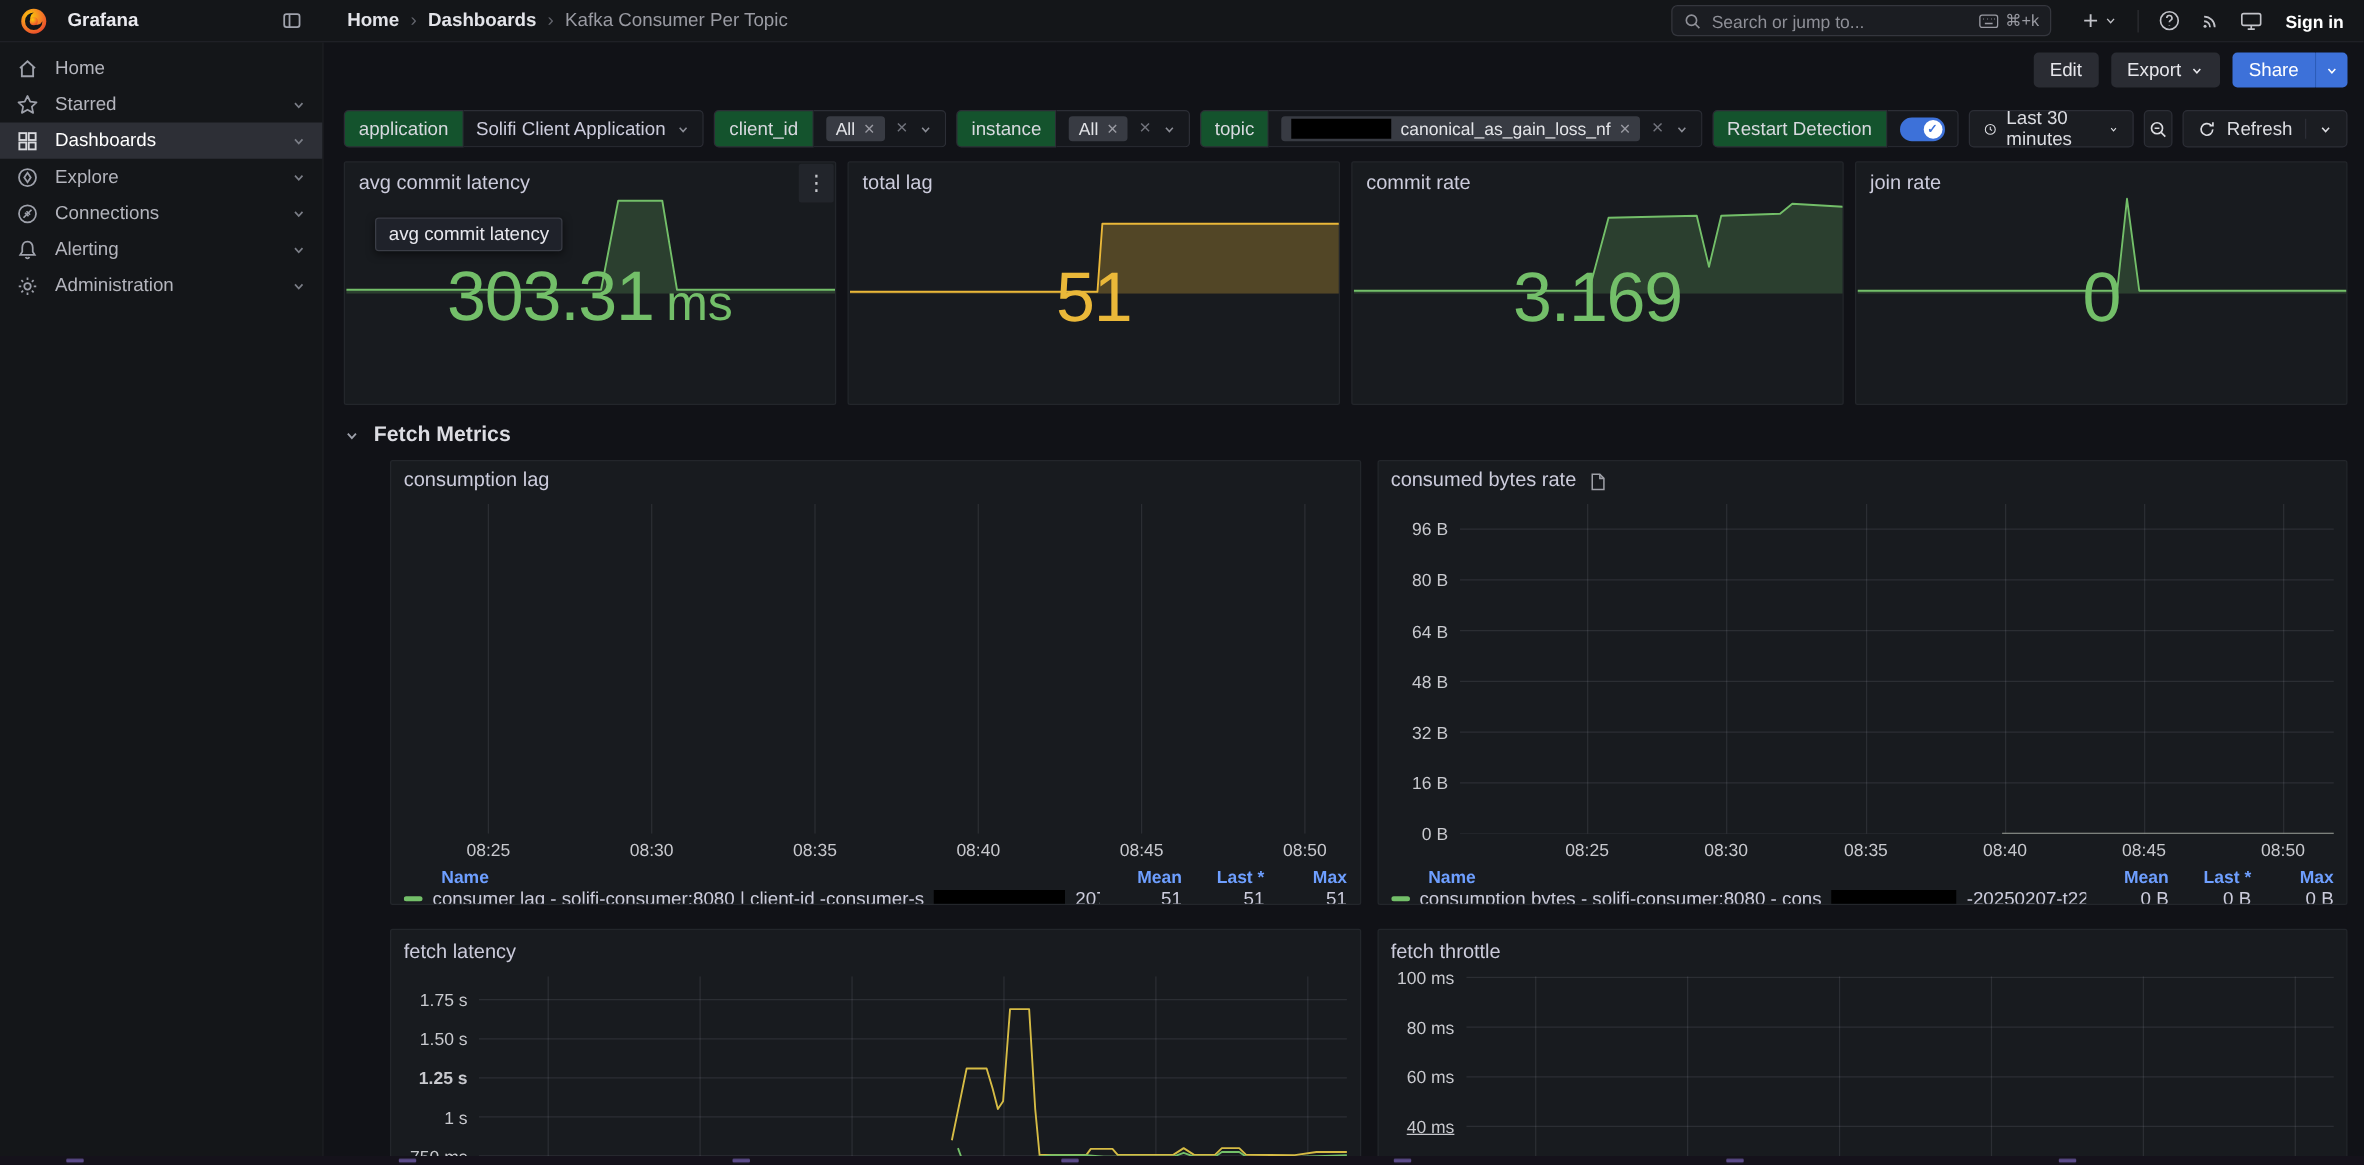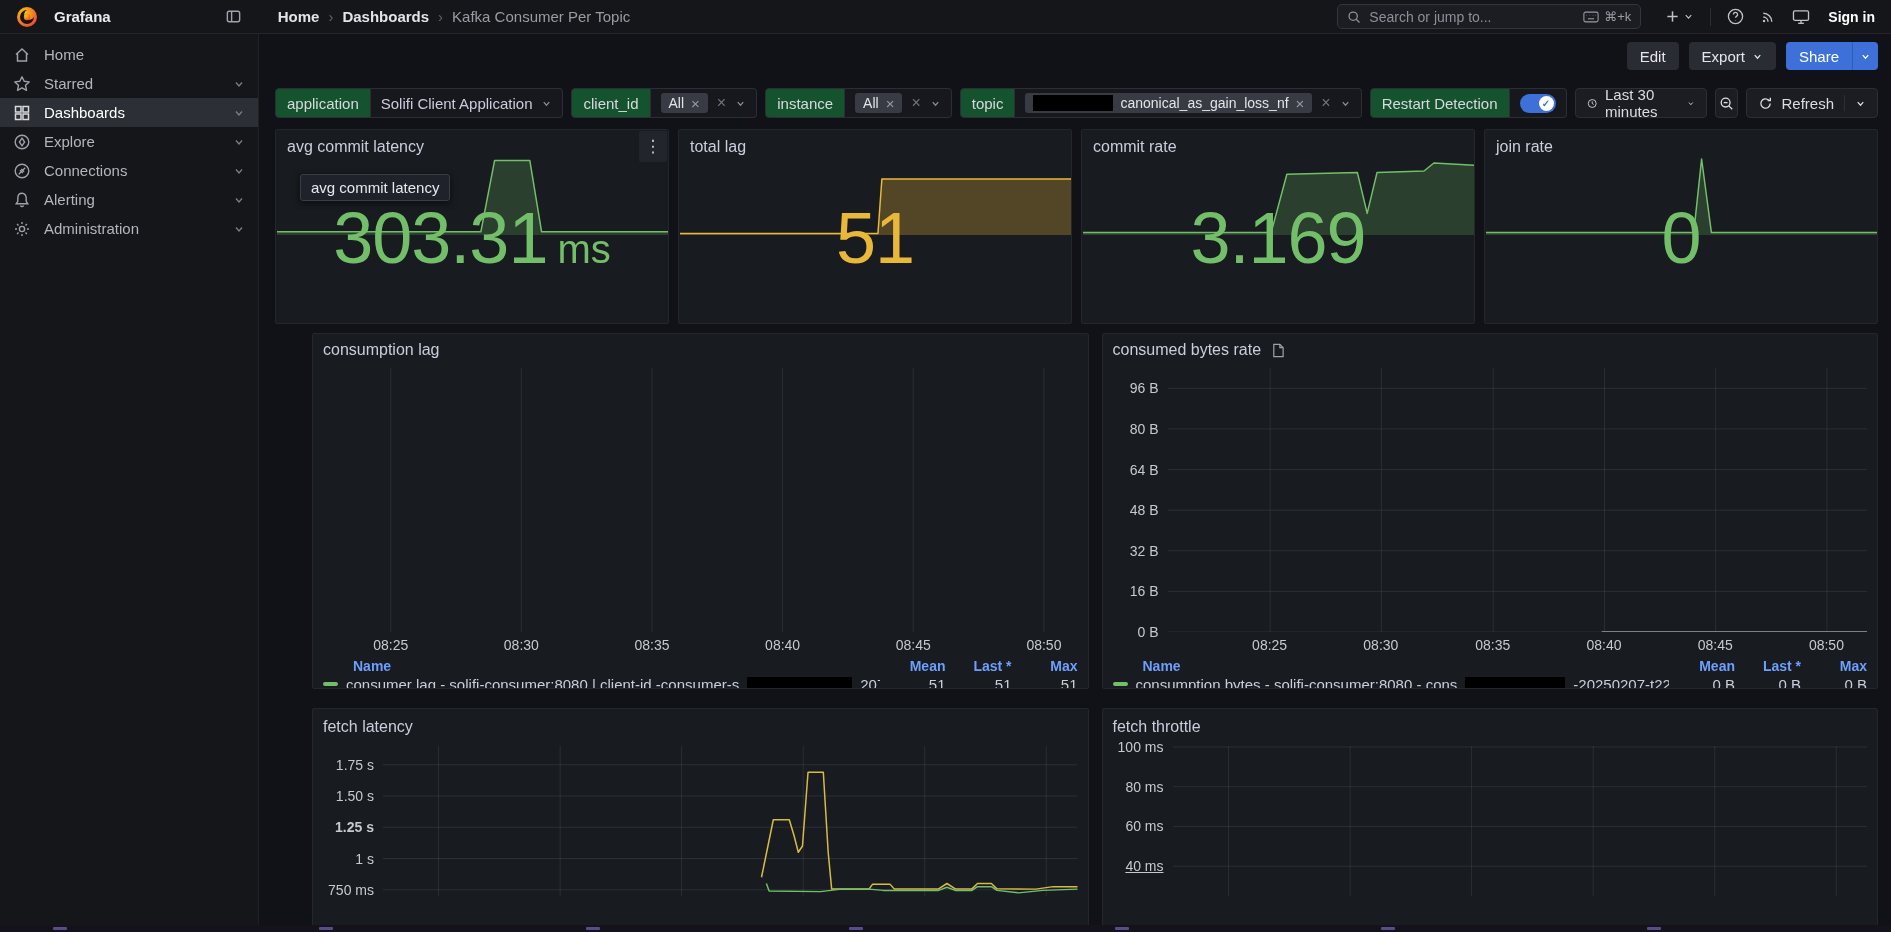--- a/index.html
+++ b/index.html
@@ -84,21 +84,21 @@
   .sqbtn { width:32px; justify-content:center; padding:0; }
 
   
   .statrow { display:flex; gap:9px; margin-top:11px; height:195px; }
   .statpanel { flex:1; position:relative; background:#181b1f; border:1px solid #23262b; border-radius:2px; overflow:hidden; }
   .ptitle { padding:8px 11px 0 11px; font-size:16px; color:#ccccdc; }
   .kebab { position:absolute; top:1px; right:1px; width:28px; height:31px; background:#22252b; border-radius:2px; display:flex; align-items:center; justify-content:center; color:#c5c6cb; font-size:17px; cursor:pointer; z-index:4; }
   .chip { position:absolute; left:24px; top:44px; background:#1f222a; border:1px solid #3a3d46; border-radius:3px; padding:4px 10px; font-size:15px; color:#e8e8ee; box-shadow:0 2px 7px rgba(0,0,0,.55); z-index:3; }
   .stat-value-wrap { position:absolute; inset:0; display:flex; align-items:center; justify-content:center; padding-top:22px; z-index:2; }
   .statline { display:flex; align-items:baseline; }
-  .stat-value { font-size:72px; font-weight:500; line-height:1; letter-spacing:-1px; }
+  .stat-value { font-size:56px; font-weight:500; line-height:1; letter-spacing:-1px; }
   .stat-unit { font-size:40px; font-weight:500; margin-left:10px; }
   .stat-unit:empty { display:none; }
   .spark { position:absolute; left:1px; right:1px; bottom:1px; height:80px; z-index:1; }
 
   .sectionhdr { display:flex; align-items:center; gap:11px; margin-top:13px; height:22px; cursor:pointer; }
   .sectionhdr .txt { font-size:17px; font-weight:700; color:#dcdce2; }
   .sectionhdr .chev { color:#9ea1ab; display:flex; }
 
   .chartrow { display:flex; gap:13px; margin-top:9px;padding-left:37px; }
   .row2 { height:356px; }
@@ -487,20 +487,28 @@
         </div>
         <div class="spark plotarea">
             <svg viewBox="0 0 100 100" preserveAspectRatio="none" class="plot">
               <polygon points="0,97 53,97 55.00000000000001,5.000000000000004 57.49999999999999,97 100,97 100,100 0,100" fill="rgba(115,191,105,0.22)" stroke="none"></polygon>
               <polyline points="0,97 53,97 55.00000000000001,5.000000000000004 57.49999999999999,97 100,97" fill="none" stroke="#73bf69" stroke-width="1.5" stroke-linejoin="round" vector-effect="non-scaling-stroke"></polyline>
             </svg>
           </div>
       </div>
     </div>
 
+    <div class="sectionhdr">
+      <span class="chev">
+        <svg width="13" height="13" viewBox="0 0 16 16" fill="none" stroke="currentColor" stroke-width="1.8">
+            <polyline points="4,6 8,10.5 12,6"></polyline>
+          </svg>
+      </span>
+      <span class="txt">Fetch Metrics</span>
+    </div>
 
     <div class="chartrow row2">
       <div class="panel">
         <div class="ptitle-row">
           <span class="ptitle2">consumption lag</span>
         </div>
         <div class="tschart r2" style="--ycol:8px;">
           <div class="ylabels"></div>
           <div class="plotarea">
               <svg viewBox="0 0 100 100" preserveAspectRatio="none" class="plot">

